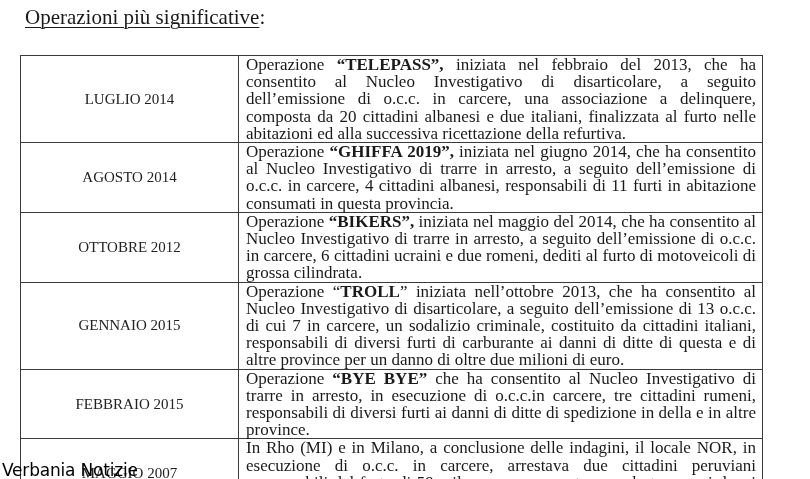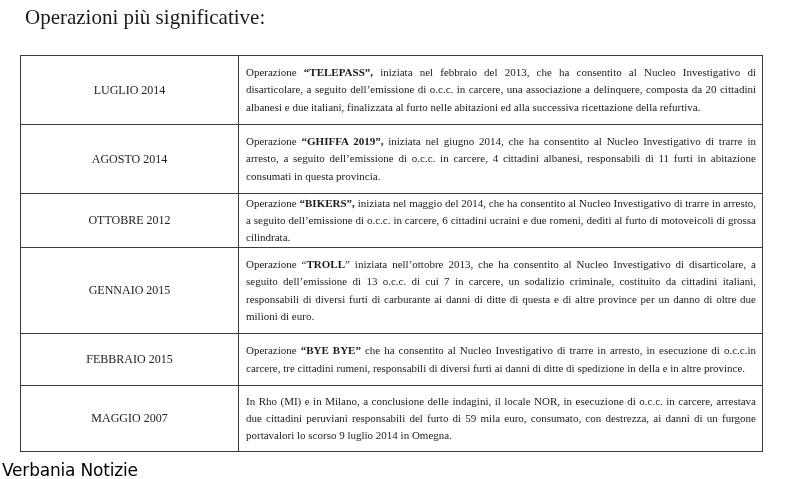--- a/index.html
+++ b/index.html
@@ -1,22 +1,22 @@
 <!DOCTYPE html>
 <html><head>
 <meta charset="utf-8">
 <style>
   html, body { margin:0; padding:0; background:#ffffff; }
   body { width:810px; height:479px; position:relative; overflow:hidden; font-family:"Liberation Serif", "DejaVu Serif", serif; color:#1a1a1a; }
   .heading { position:absolute; left:25px; top:4px; font-size:21px; line-height:26px; }
-  .heading .u { text-underline-offset:3px; text-decoration-thickness:1px;text-align:right; }
+  .heading .u { text-decoration:underline; text-underline-offset:3px; text-decoration-thickness:1px;text-align:right; }
   table.ops { position:absolute; left:20px; top:55px; width:743px; border-collapse:collapse; table-layout:fixed; }
   table.ops td { border:1.5px solid #3a3a3a; padding:0; vertical-align:middle; }
-  td.date { width:217px; text-align:center; font-size:12px; color:#222; }
-  td.desc { padding:0 6px 0 7px !important; font-size:11px; line-height:17.2px; text-align:justify; text-align-last:left; }
+  td.date { width:217px; text-align:center; font-size:15px; color:#222; }
+  td.desc { padding:0 6px 0 7px !important; font-size:17px; line-height:17.2px; text-align:justify; text-align-last:left; }
   td.desc b { font-weight:bold; }
   .footer { position:absolute; left:2px; top:460px; font-family:"DejaVu Sans", sans-serif; font-size:17px; color:#000000; letter-spacing:-0.2px;text-align:center; }
 </style>
 </head>
 <body>
 
 <div class="heading"><span class="u">Operazioni più significative</span><span>:</span></div>
 
 <table class="ops">
   <tbody>

